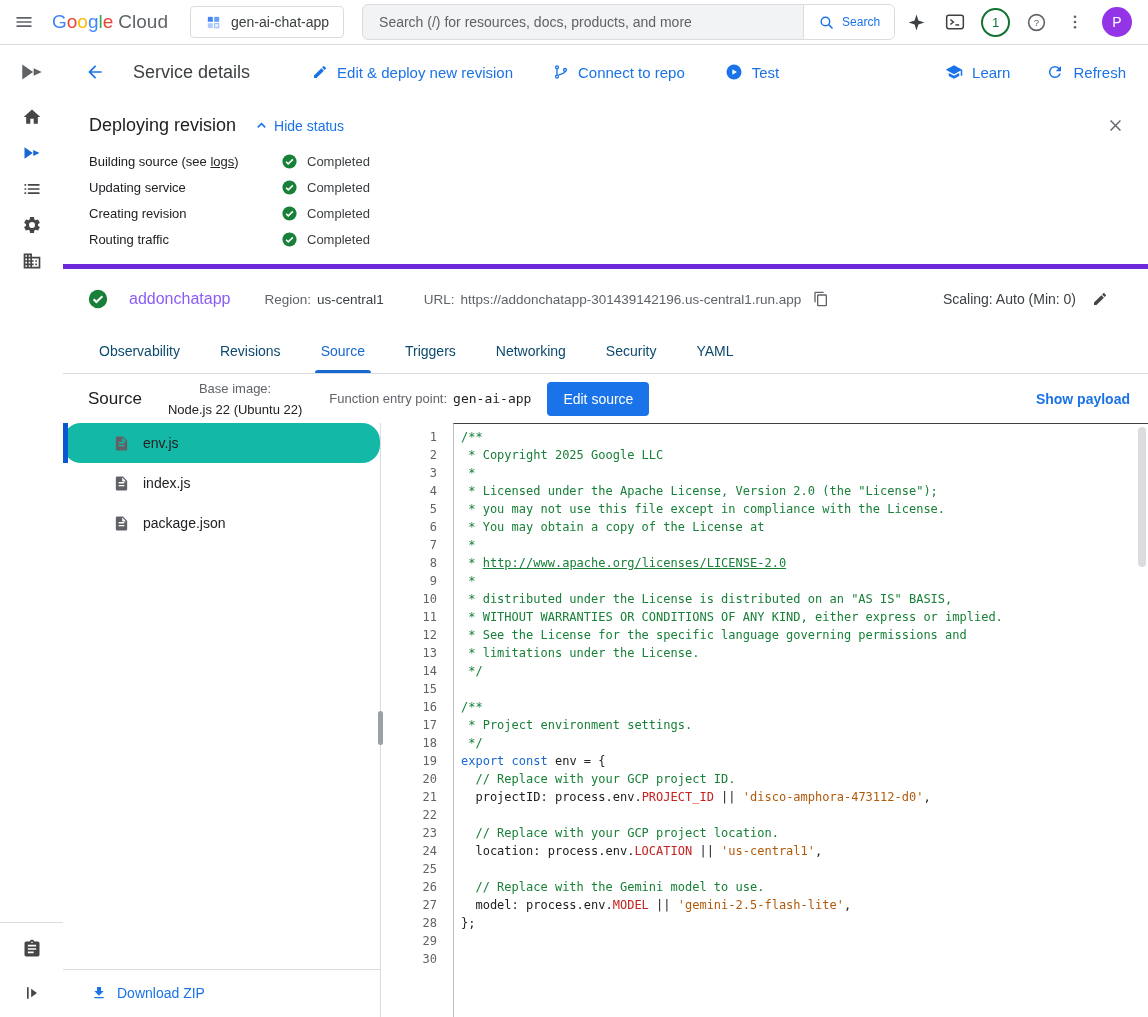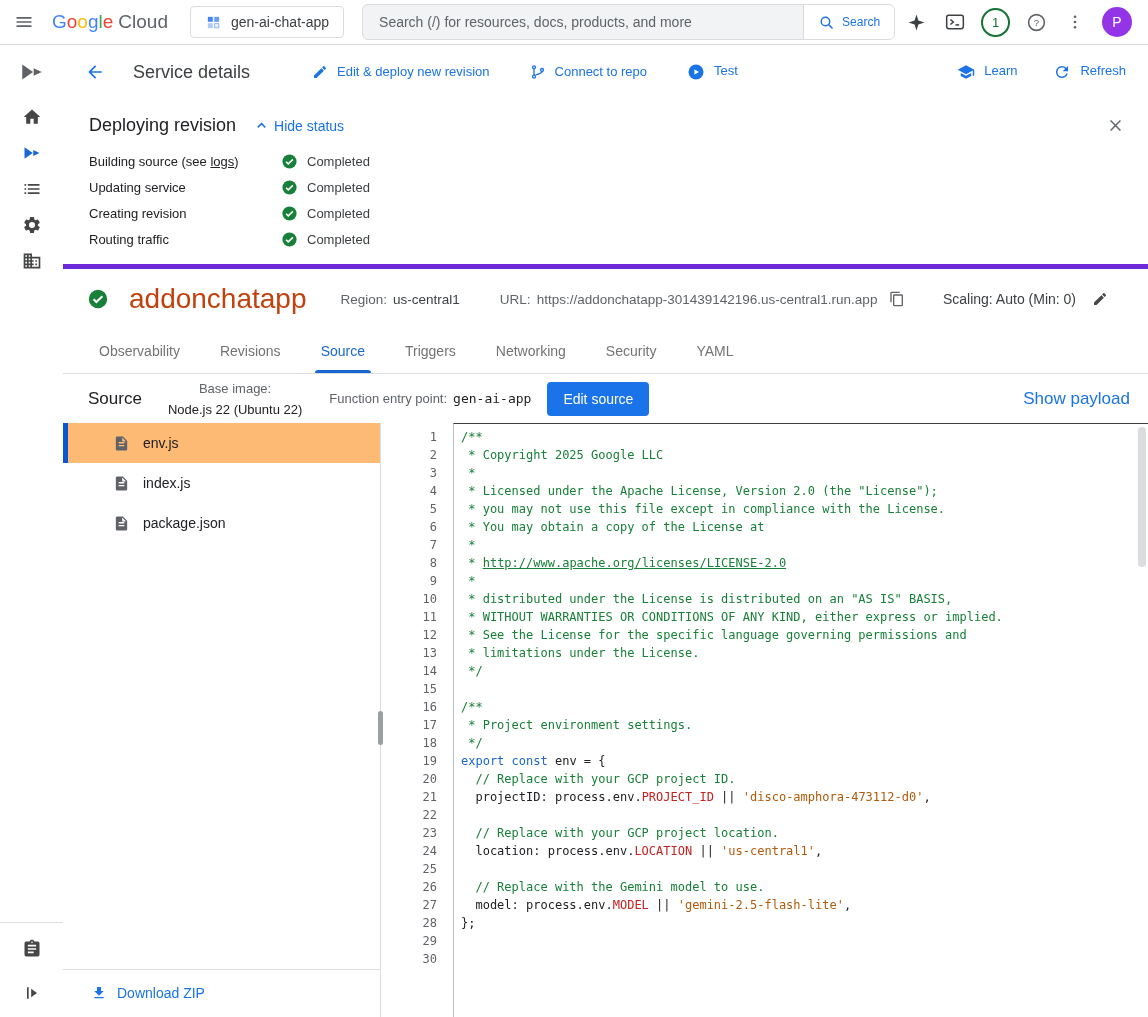--- a/index.html
+++ b/index.html
@@ -24,68 +24,68 @@
   .body-row{flex:1;display:flex;min-height:0;}
   .rail{flex:0 0 63px;display:flex;flex-direction:column;align-items:center;background:#fff;}
   .rail-logo{height:54px;display:flex;align-items:center;justify-content:center;}
   .rail-item{width:48px;height:36px;display:flex;align-items:center;justify-content:center;cursor:pointer;}
   .rail-bottom{margin-top:auto;width:100%;display:flex;flex-direction:column;align-items:center;border-top:1px solid #dadce0;padding:8px 0 6px;gap:8px;}
   .main{flex:1;display:flex;flex-direction:column;min-width:0;}
 
   
   .page-header{flex:0 0 54px;display:flex;align-items:center;padding:0 22px 0 14px;}
   .page-title{font-size:18px;color:#3c4043;margin-left:20px;white-space:nowrap;}
-  .hdr-action{display:flex;gap:9px;color:#1a73e8;font-size:13px;font-weight:500;cursor:pointer;white-space:nowrap;}
+  .hdr-action{display:flex;align-items:center;gap:9px;color:#1a73e8;font-size:15px;font-weight:500;cursor:pointer;white-space:nowrap;}
   .a1{margin-left:62px;}.a2{margin-left:40px;}.a3{margin-left:40px;}
   .a-learn{margin-left:auto;}.a-refresh{margin-left:36px;}
 
   
   .deploy{padding:14px 20px 12px 26px;border-bottom:5px solid #6d28d9;}
   .deploy-head{display:flex;align-items:center;}
   .deploy-title{font-size:18px;color:#202124;}
   .hide-status{display:flex;align-items:center;gap:5px;margin-left:18px;color:#1a73e8;font-size:14px;font-weight:500;cursor:pointer;}
   .deploy-close{margin-left:auto;cursor:pointer;display:flex;padding:4px;}
   .steps{margin-top:10px;}
   .step-row{display:flex;align-items:center;height:26px;}
   .step-label{width:192px;font-size:13px;color:#202124;}
   .step-label .lnk{text-decoration:underline;cursor:pointer;}
   .step-status{display:flex;align-items:center;gap:9px;font-size:13px;color:#3c4043;}
 
   
   .service-row{flex:0 0 60px;display:flex;align-items:center;padding:0 40px 0 24px;}
-  .service-name{font-size:28px;color:#c2410c;margin-left:20px;white-space:nowrap;}
+  .service-name{font-size:16px;color:#8b5cf6;margin-left:20px;white-space:nowrap;}
   .kv{display:flex;align-items:center;gap:6px;font-size:13.5px;color:#3c4043;white-space:nowrap;}
   .kv .k{color:#5f6368;}
   .kv.region{margin-left:34px;}
   .kv.url{margin-left:40px;}
   .kv.url .v{color:#5f6368;}
   .copybtn{display:flex;margin-left:10px;cursor:pointer;background:none;border:none;padding:2px;}
   .scaling{margin-left:auto;display:flex;align-items:center;gap:16px;font-size:14px;color:#3c4043;white-space:nowrap;}
 
   
   .tab-bar{flex:0 0 44px;display:flex;align-items:stretch;padding-left:16px;border-bottom:1px solid #dadce0;}
-  .tab{display:flex;align-items:center;padding:0 20px;font-size:14px;font-weight:500;color:#737373;cursor:pointer;position:relative;}
+  .tab{display:flex;align-items:center;padding:0 20px;font-size:14px;font-weight:500;color:#0c4a6e;cursor:pointer;position:relative;}
   .tab.active{color:#1967d2;}
   .tab.active::after{content:"";position:absolute;left:14px;right:14px;bottom:0;height:3px;border-radius:3px 3px 0 0;background:#1967d2;}
 
   
   .src-toolbar{flex:0 0 49px;display:flex;align-items:center;padding:0 18px 0 25px;}
   .src-heading{font-size:17px;color:#202124;}
   .meta{font-size:13px;color:#202124;display:flex;align-items:center;gap:6px;white-space:nowrap;}
   .meta .k{color:#5f6368;}
   .m1{margin-left:26px;flex-direction:column;}.m2{margin-left:27px;}
   .mono{font-family:"DejaVu Sans Mono",monospace;font-size:13px;}
   .edit-src{margin-left:16px;background:#1a73e8;color:#fff;border:none;border-radius:4px;height:34px;padding:0 16px;font-size:14px;font-weight:500;font-family:inherit;cursor:pointer;}
-  .show-payload{margin-left:auto;color:#1a73e8;font-size:17px;font-weight:400;cursor:pointer;}
+  .show-payload{margin-left:auto;color:#1a73e8;font-size:14px;font-weight:700;cursor:pointer;}
 
   
   .content{flex:1;display:flex;min-height:0;}
   .file-panel{flex:0 0 317px;display:flex;flex-direction:column;min-height:0;}
   .file-row{height:40px;display:flex;align-items:center;padding-left:50px;gap:13px;font-size:14px;color:#202124;cursor:pointer;position:relative;}
-  .file-row.selected{background:#fdba74;}
+  .file-row.selected{background:#14b8a6;border-radius:18px;}
   .file-row .sel-bar{display:none;}
   .file-row.selected .sel-bar{display:block;position:absolute;left:0;top:0;bottom:0;width:5px;background:#0b57d0;}
   .download{margin-top:auto;height:45px;border-top:1px solid #dadce0;display:flex;align-items:center;gap:10px;padding-left:28px;color:#1a73e8;font-size:14px;font-weight:500;cursor:pointer;margin-bottom:2px;}
   .splitter{flex:0 0 1px;background:#dadce0;position:relative;}
   .splitter .handle{position:absolute;left:-2px;top:288px;width:5px;height:34px;border-radius:3px;background:#9aa0a6;cursor:col-resize;}
   .editor{flex:1;display:flex;min-width:0;}
   .gutter{flex:0 0 56px;padding:5px 16px 0 0;text-align:right;font-family:"DejaVu Sans Mono",monospace;font-size:12px;line-height:18px;color:#5f6368;}
   .viewport{flex:1;display:flex;min-width:0;border-top:1px solid #3c4043;border-left:1px solid #bdc1c6;}
   .code-col{flex:1;min-width:0;overflow:hidden;padding:4px 0 0 7px;}
   .cl{font-family:"DejaVu Sans Mono",monospace;font-size:12px;line-height:18px;white-space:pre;}

